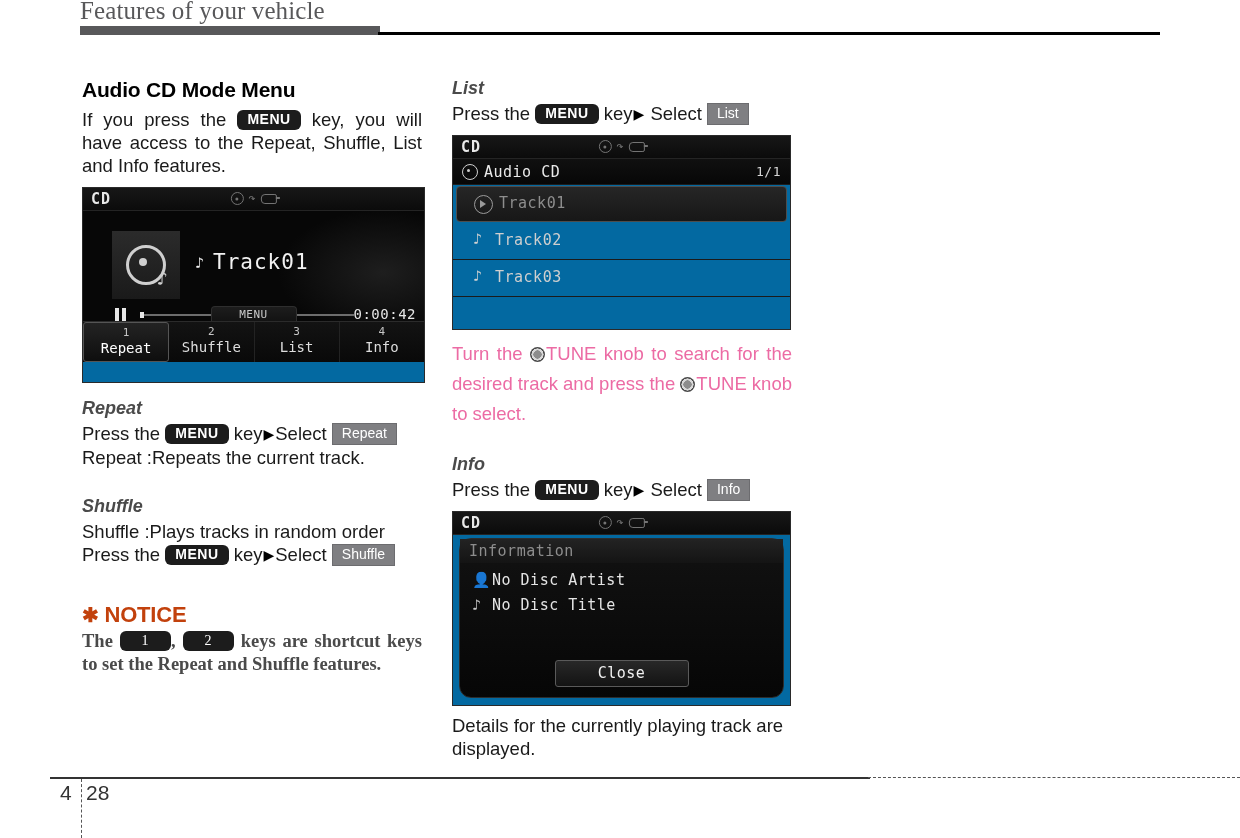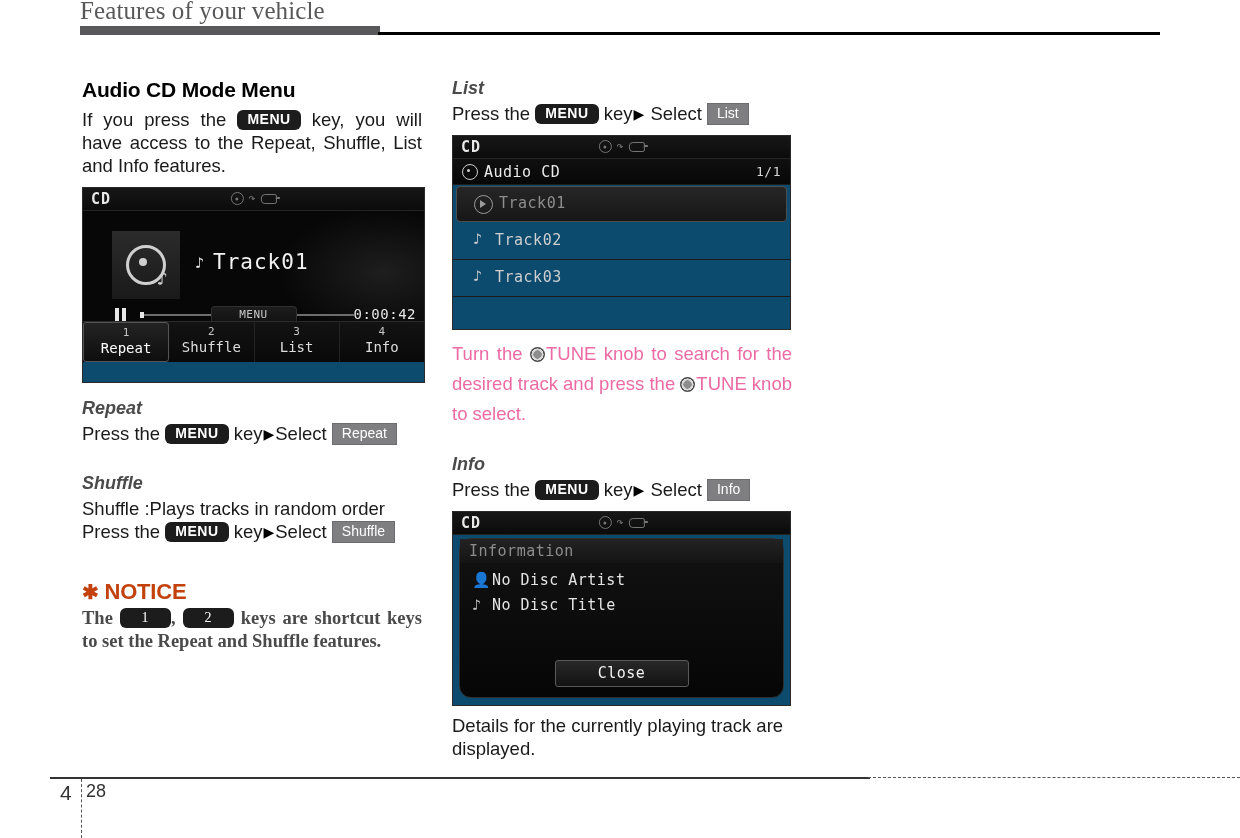--- a/index.html
+++ b/index.html
@@ -143,21 +143,21 @@
     width: 15px; height: 15px;
     border-radius: 50%;
     background: radial-gradient(circle at 50% 50%, #8d8d8d 0 38%, #d8d8d8 40% 56%, #4a4a4a 58% 78%, #a8a8a8 80% 100%);
     vertical-align: -2px;
     margin-right: 1px;
   }
 
   
   .device {
     position: relative;
-    background: #0c4a6e;
+    background: #0369a1;
     overflow: hidden;
     font-family: "DejaVu Sans Mono", monospace;
   }
   .dev-topbar {
     position: relative;
     height: 22px;
     background: linear-gradient(#171717, #0b0b0b);
     border-bottom: 1px solid #242424;
   }
   .dev-src {
@@ -441,21 +441,21 @@
   }
   #footer-chapter {
     position: absolute;
     left: 60px; top: 781px;
     font-size: 21px;
     color: #333;
   }
   #footer-page {
     position: absolute;
     left: 86px; top: 781px;
-    font-size: 18px;
+    font-size: 21px;
     color: #333;
   }
   #footer-divider {
     position: absolute;
     left: 81px; top: 779px;
     height: 59px;
     border-left: 1.5px dashed #555;
   }
 </style>
 </head>
@@ -529,20 +529,21 @@
     </div>
   </div>
 
   <h3 class="sub-title" style="margin-top:15px">Repeat</h3>
   <p class="body-text body-left">
     <span>Press the</span>
     <span class="key-badge">MENU</span>
     <span>key</span><span class="arrow-glyph">▶</span><span>Select</span>
     <span class="soft-badge">Repeat</span>
   </p>
+  <p class="body-text body-left">Repeat :Repeats the current track.</p>
 
   <h3 class="sub-title" style="margin-top:27px">Shuffle</h3>
   <p class="body-text body-left">Shuffle :Plays tracks in random order</p>
   <p class="body-text body-left">
     <span>Press the</span>
     <span class="key-badge">MENU</span>
     <span>key</span><span class="arrow-glyph">▶</span><span>Select</span>
     <span class="soft-badge">Shuffle</span>
   </p>
 

